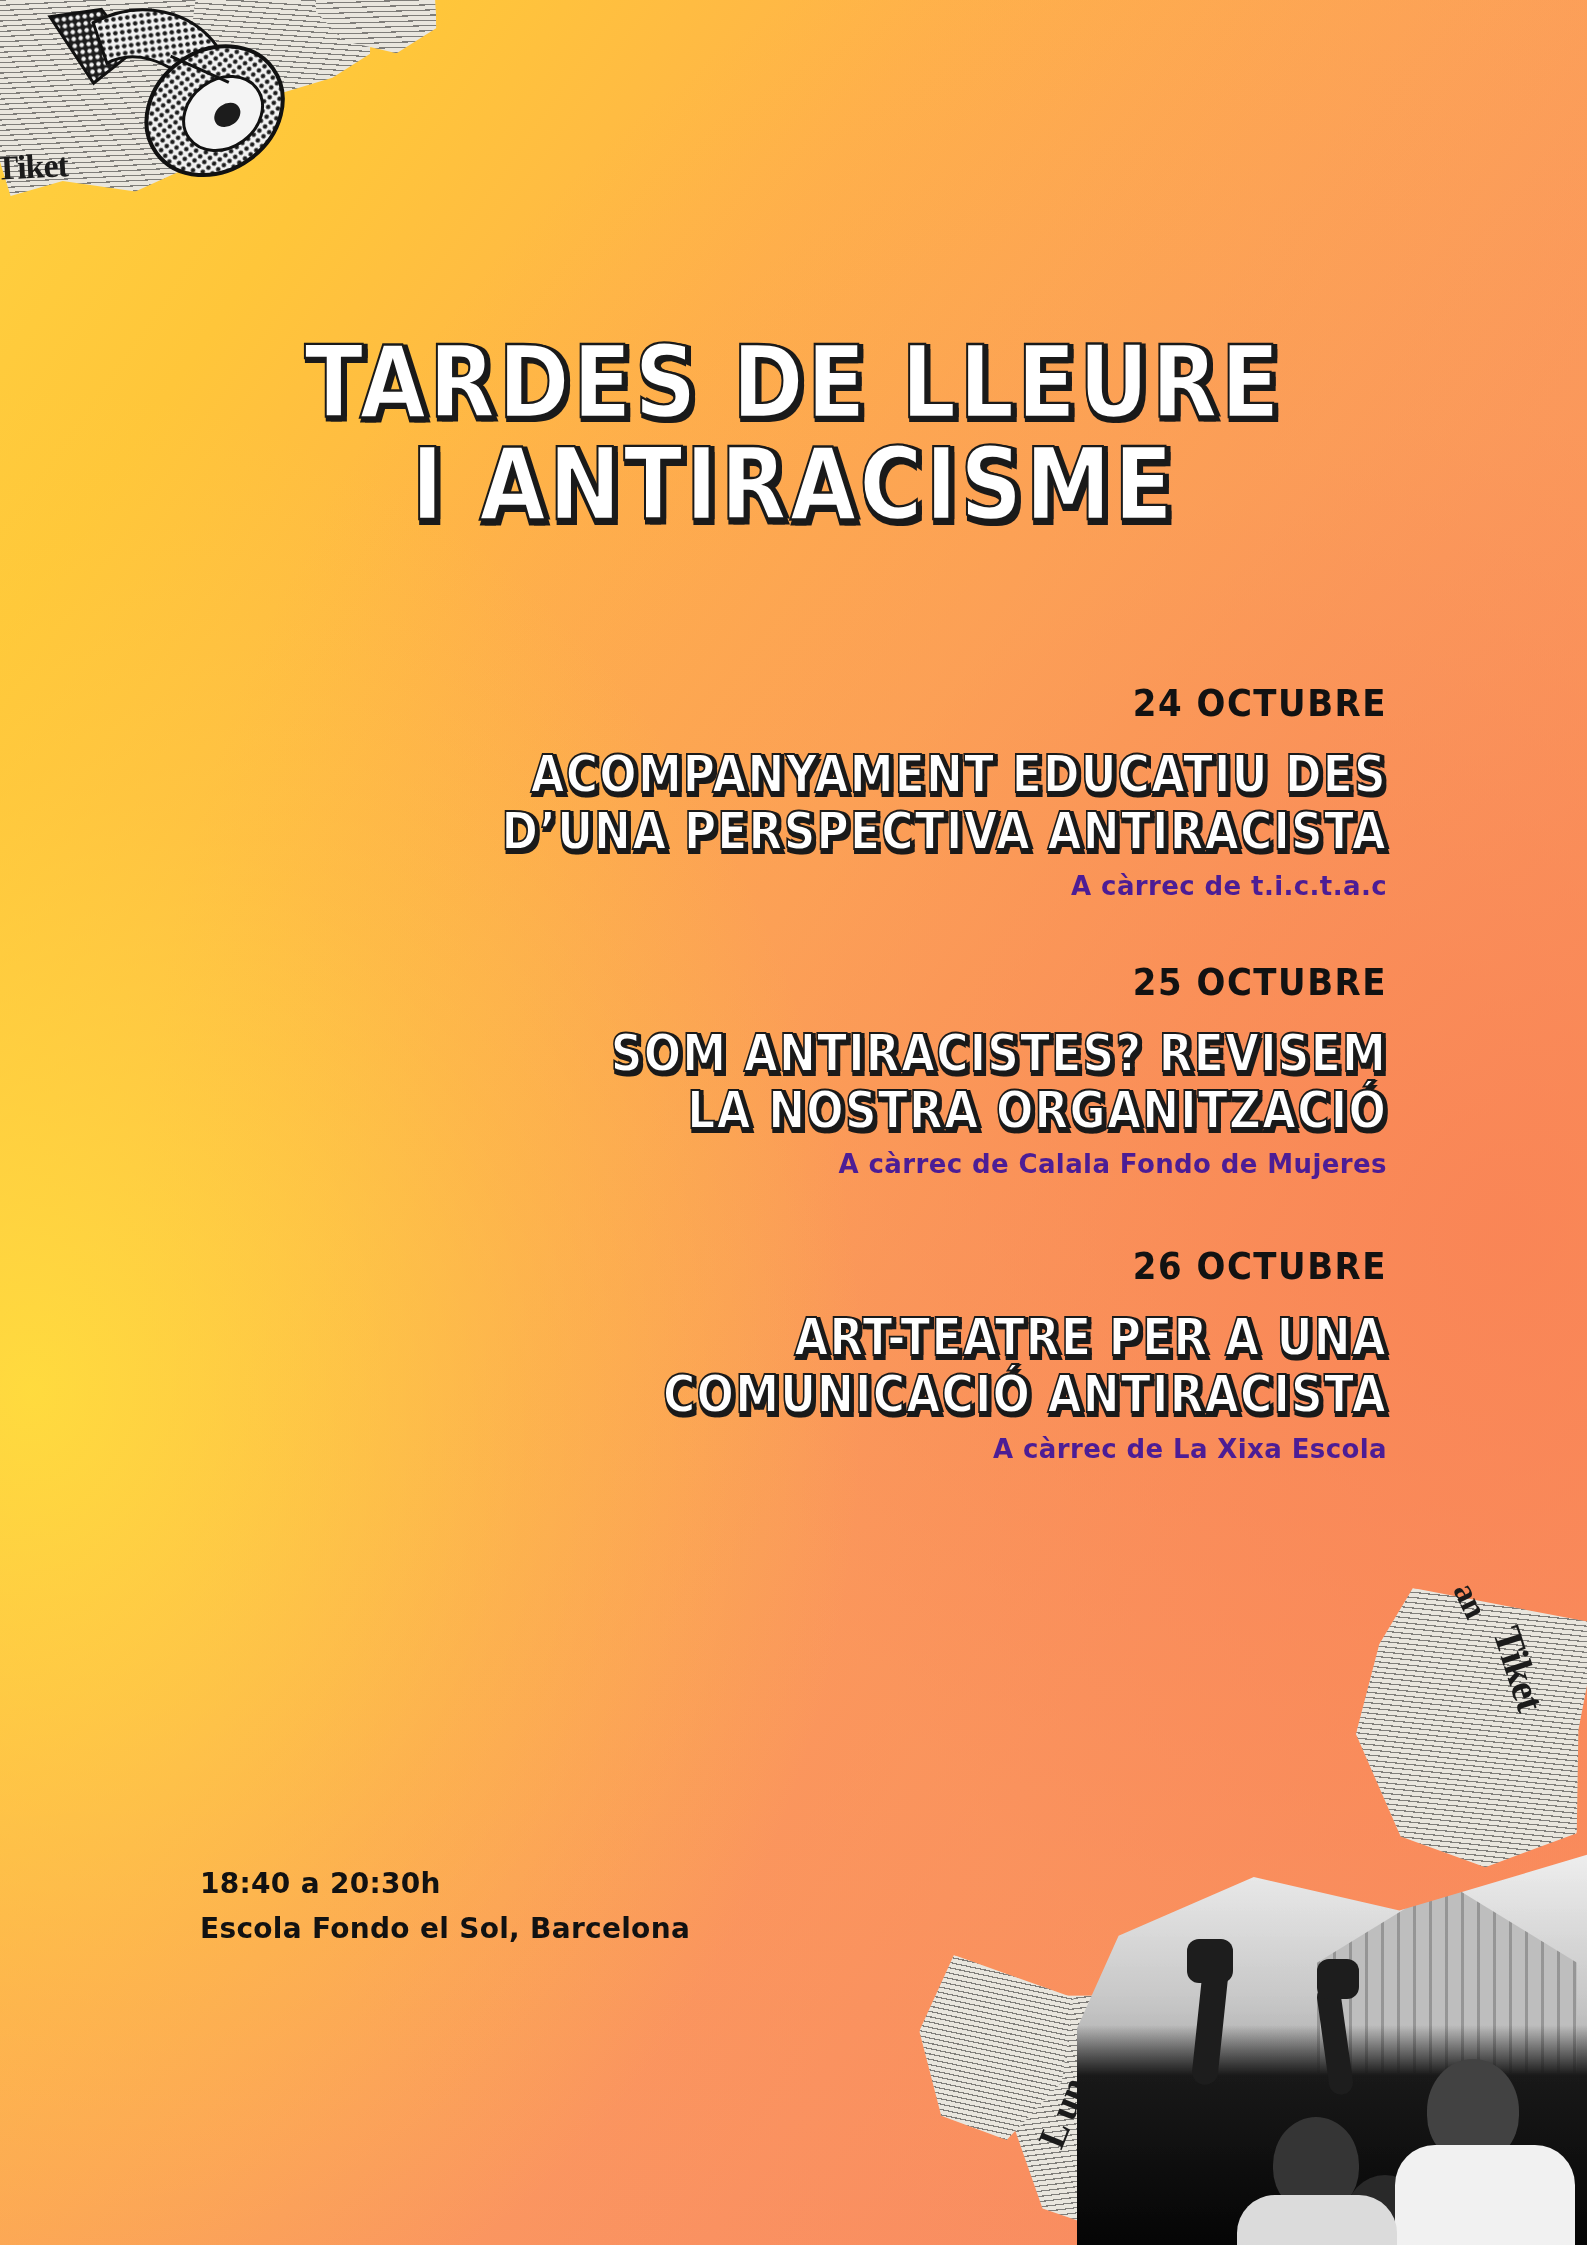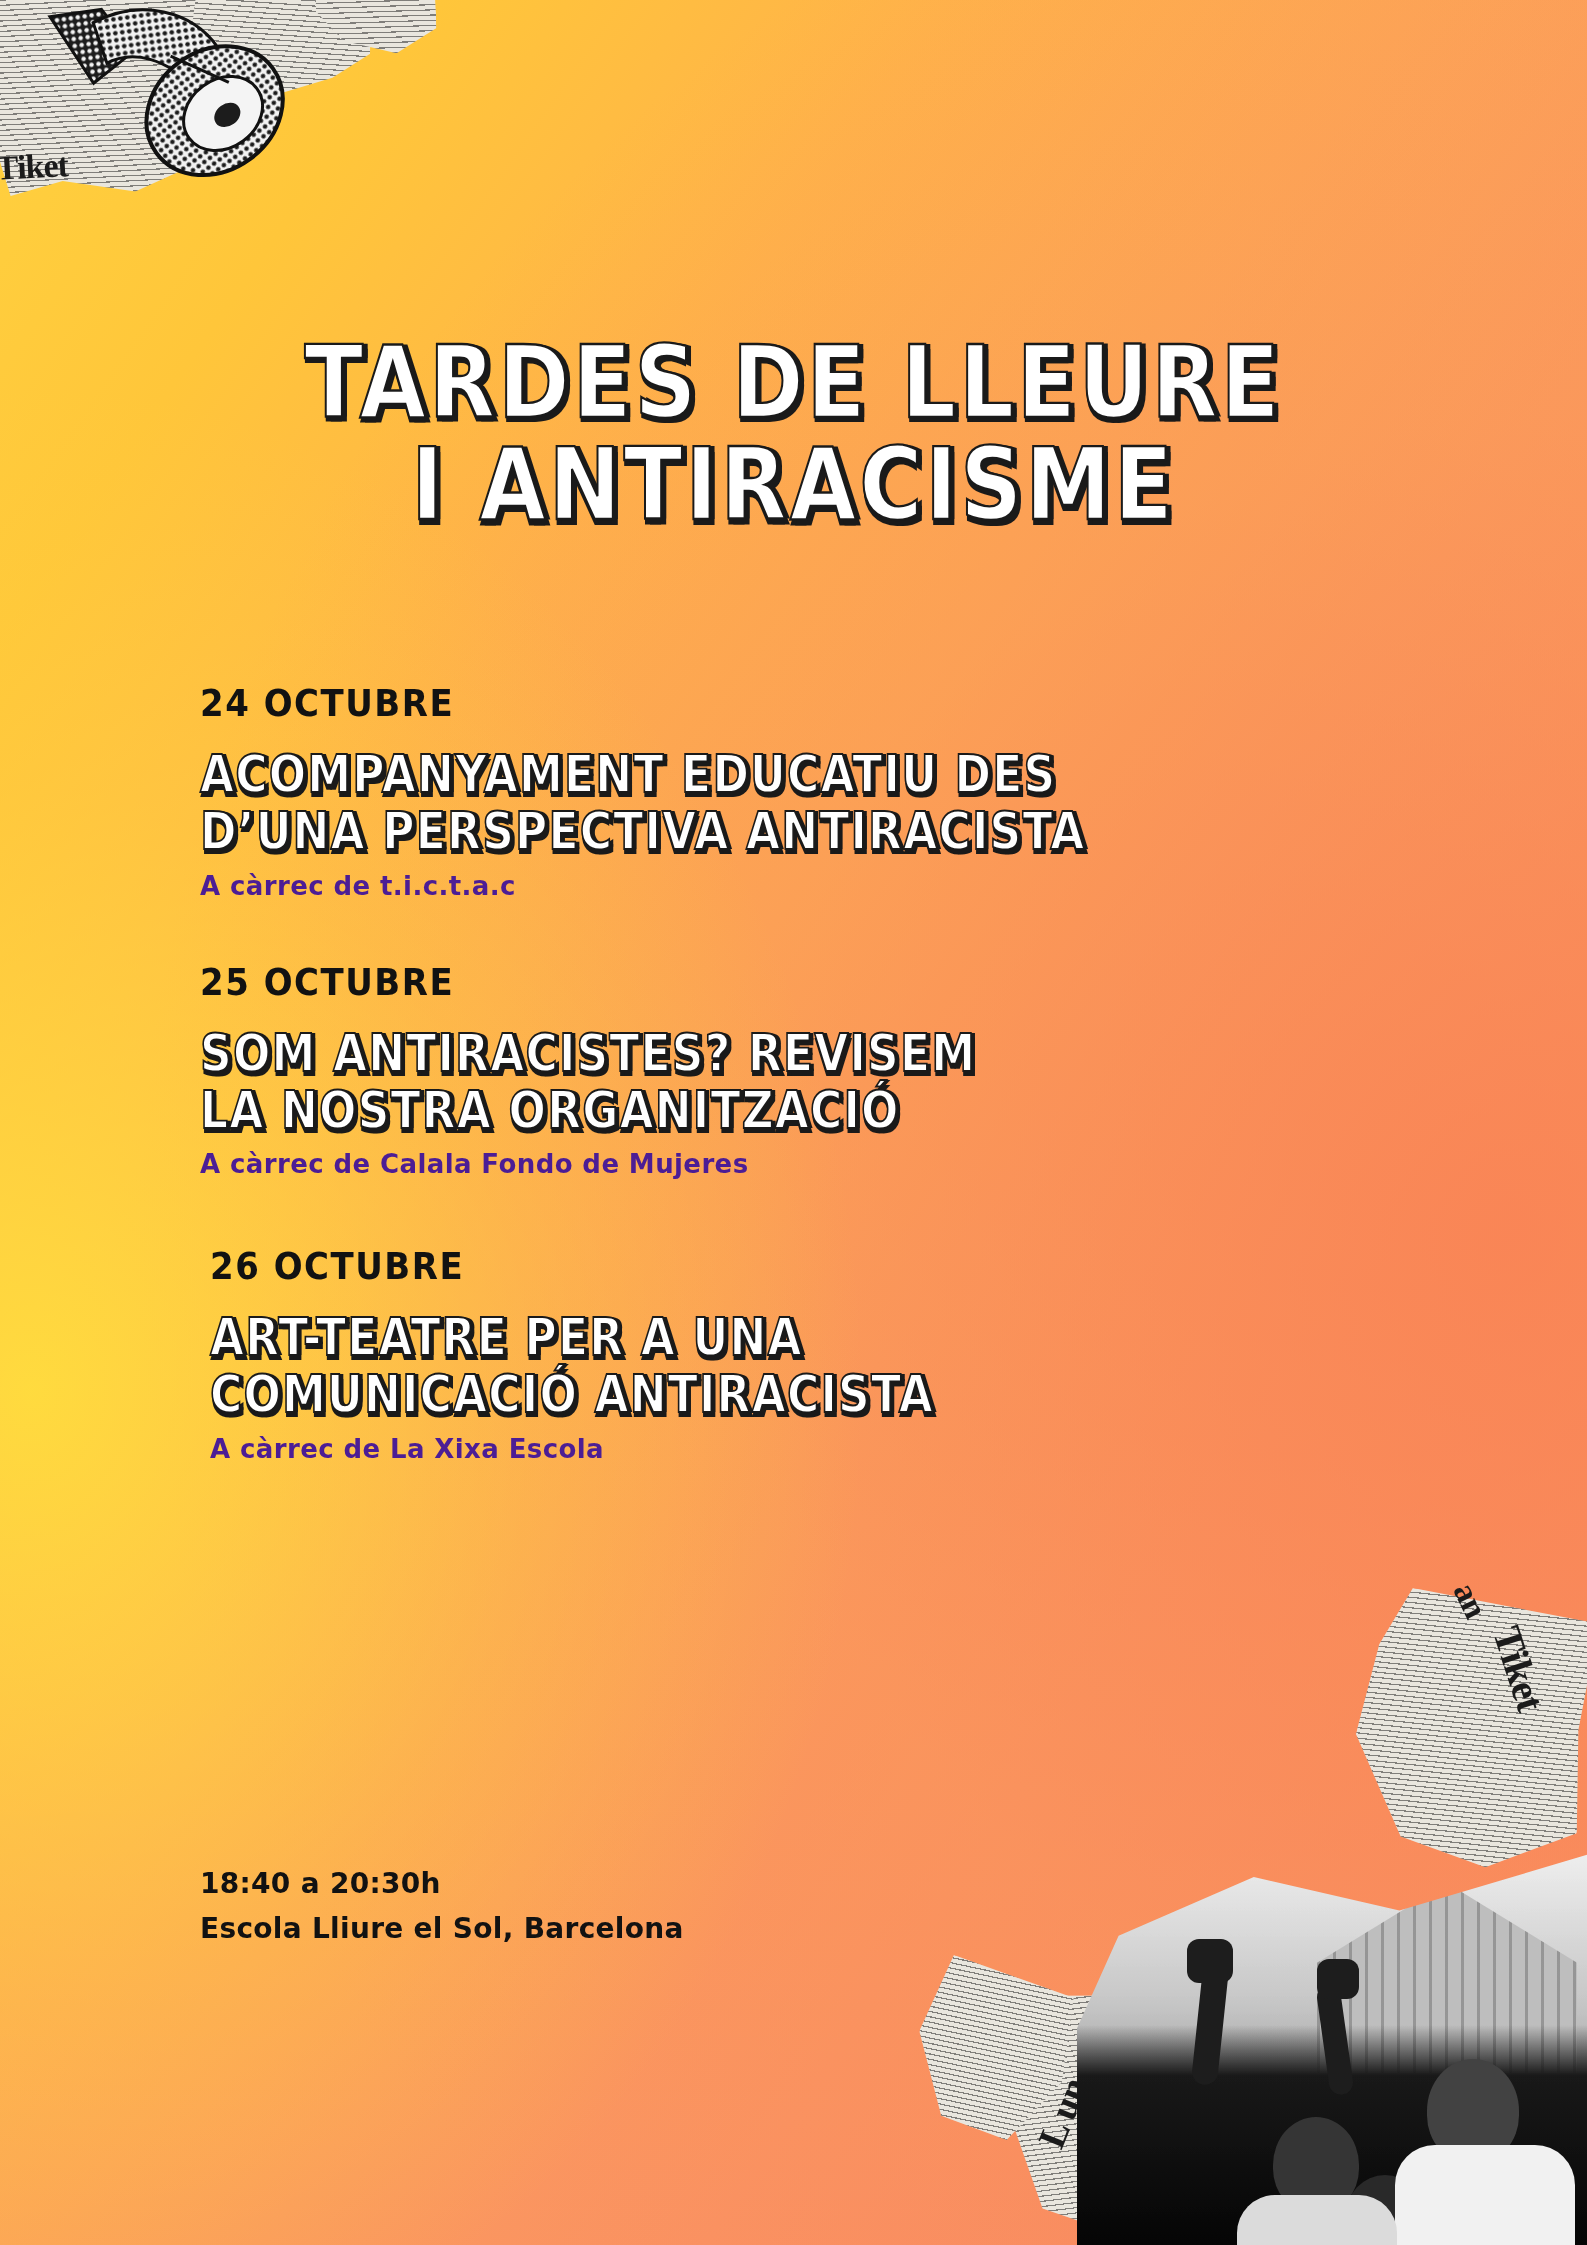--- a/index.html
+++ b/index.html
@@ -194,20 +194,21 @@
     transform: scaleY(1.16);
     transform-origin: top center;
   }
   h1.poster-title .l2 { display:block; }
 
   .sessions {
     position: absolute;
     top: 680px;
     left: 200px;
     right: 200px;
+    text-align: right;
   }
 
   .session { margin-bottom: 58px; }
   .session.s2 { margin-bottom: 64px; }
   .session.s3 { margin-bottom: 40px; }
 
   .session-date {
     font-family: "DejaVu Sans", sans-serif;
     font-weight: 900;
     font-size: 34px;
@@ -362,16 +363,16 @@
         <span>ART-TEATRE PER A UNA</span>
         <span>COMUNICACIÓ ANTIRACISTA</span>
       </div>
       <div class="session-by">A càrrec de La Xixa Escola</div>
     </div>
 
   </div>
 
   <div class="footer-info">
     <div>18:40 a 20:30h</div>
-    <div>Escola Lliure el Sol, Barcelona</div>
+    <div>Escola Fondo el Sol, Barcelona</div>
   </div>
 
 </div>
 
 </body></html>

